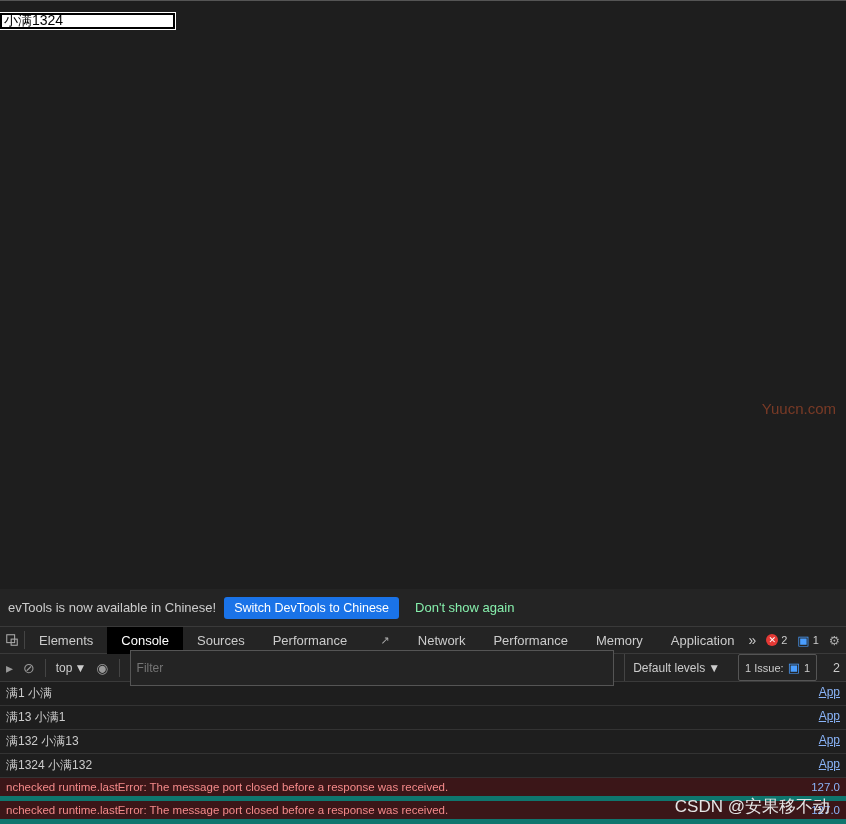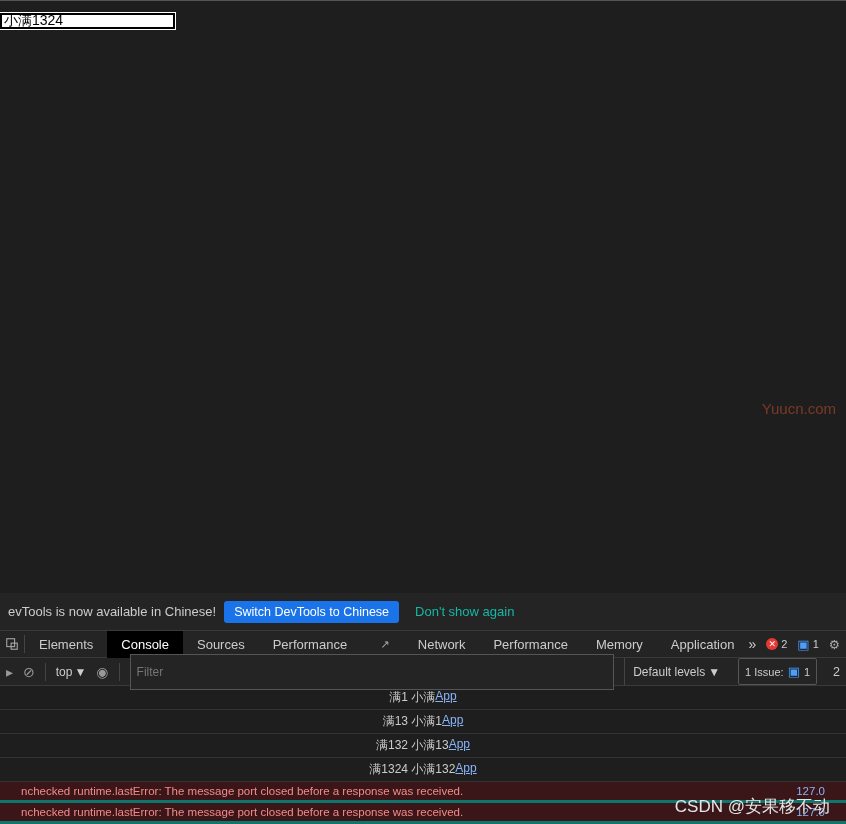--- a/index.html
+++ b/index.html
@@ -4,42 +4,42 @@
 <style>
 *{margin:0;padding:0;box-sizing:border-box;font-family:"Segoe UI",Arial,sans-serif}
 body{background:#1e1e1e;width:846px;height:824px;overflow:hidden;position:relative;color:#ccc}
 .page{background:#1e1e1e;height:584px;border-top:1px solid #555;padding:4px 0 0 0;position:relative}
 .input-wrap{position:absolute;top:10px;left:0}
 .text-input{width:175px;height:16px;background:#fff;border:2px solid #000;outline:1px solid #fff;color:#000;font-size:14px;padding:0 2px}
 .devtools{position:absolute;bottom:0;left:0;right:0;background:#242424;font-size:12.5px}
 .banner{background:#242424;padding:7px 8px;display:flex;align-items:center;gap:8px;border-bottom:1px solid #3a3a3a;font-size:13px}
 .banner-text{color:#ccc}
 .btn-blue{background:#1a73e8;color:#fff;border:none;padding:4px 10px;border-radius:3px;font-size:12.5px;cursor:pointer}
-.btn-gray{color:#14b8a6;padding:4px 8px;cursor:pointer}
+.btn-gray{color:#86efac;padding:4px 8px;cursor:pointer}
 .tabs{display:flex;align-items:center;background:#242424;border-bottom:1px solid #3a3a3a;height:27px}
 .tab-pre{width:28px;display:flex;justify-content:center;color:#999}
 .tab{padding:0 14px;height:27px;line-height:27px;color:#ccc;cursor:pointer;font-size:13px}
 .tab.active{background:#000;color:#fff}
 .insights{display:flex;align-items:flex-start;gap:4px}
 .arrow-up{color:#aaa;font-size:11px}
 .tab-right{margin-left:auto;display:flex;align-items:center;gap:10px;padding-right:6px}
 .badge{display:inline-flex;align-items:center;gap:3px;font-size:11px}
 .err-dot{width:12px;height:12px;background:#e53935;border-radius:50%;display:inline-flex;align-items:center;justify-content:center;color:#fff;font-size:9px}
 .msg-icon{color:#4a9eff;font-size:13px}
 .more{color:#ccc;font-size:14px}
 .toolbox{display:flex;align-items:center;background:#242424;border-bottom:1px solid #3a3a3a;height:28px;padding:0 6px;gap:10px}
 .tool-icon{color:#999;cursor:pointer;font-size:14px}
 .top-sel{color:#ccc;font-size:12px;display:flex;align-items:flex-start;gap:2px}
 .filter-input{flex:1;background:#242424;border:1px solid #555;color:#999;padding:3px 6px;font-size:12px;height:36px}
 .levels{color:#ccc;font-size:12px;padding:0 8px;display:flex;align-items:center;gap:3px;border-left:1px solid #444;height:100%}
 .issue-btn{border:1px solid #555;padding:2px 6px;border-radius:2px;font-size:11px;display:flex;align-items:center;gap:4px}
 .console-body{background:#1e1e1e}
-.log-row{display:flex;justify-content:center;padding:3px 6px;border-bottom:1px solid #333;font-size:12px;color:#ccc}
+.log-row{display:flex;justify-content:space-between;padding:3px 6px;border-bottom:1px solid #333;font-size:12px;color:#ccc}
 .log-link{color:#8ab4f8;text-decoration:underline;cursor:pointer}
-.err-row{background:#3b1618;color:#f48a8a;font-family:Consolas,monospace;font-size:11.5px;padding:3px 21px;border-bottom:3px solid #0f766e;display:flex;justify-content:space-between}
+.err-row{background:#3b1618;color:#f48a8a;font-family:Consolas,monospace;font-size:11.5px;padding:3px 6px;border-bottom:5px solid #0f766e;display:flex;justify-content:space-between}
 .err-src{color:#8ab4f8;}
 .watermark{position:absolute;bottom:6px;right:16px;color:#e5e5e5;font-size:17px;font-weight:400;z-index:10;pointer-events:none}
 .wm2{position:absolute;top:400px;right:10px;color:rgba(255,100,50,0.4);font-size:15px;z-index:10;pointer-events:none}
 .divider{width:1px;height:18px;background:#444}
 </style>
 </head>
 <body>
 
 <div class="page">
   <div class="input-wrap">

